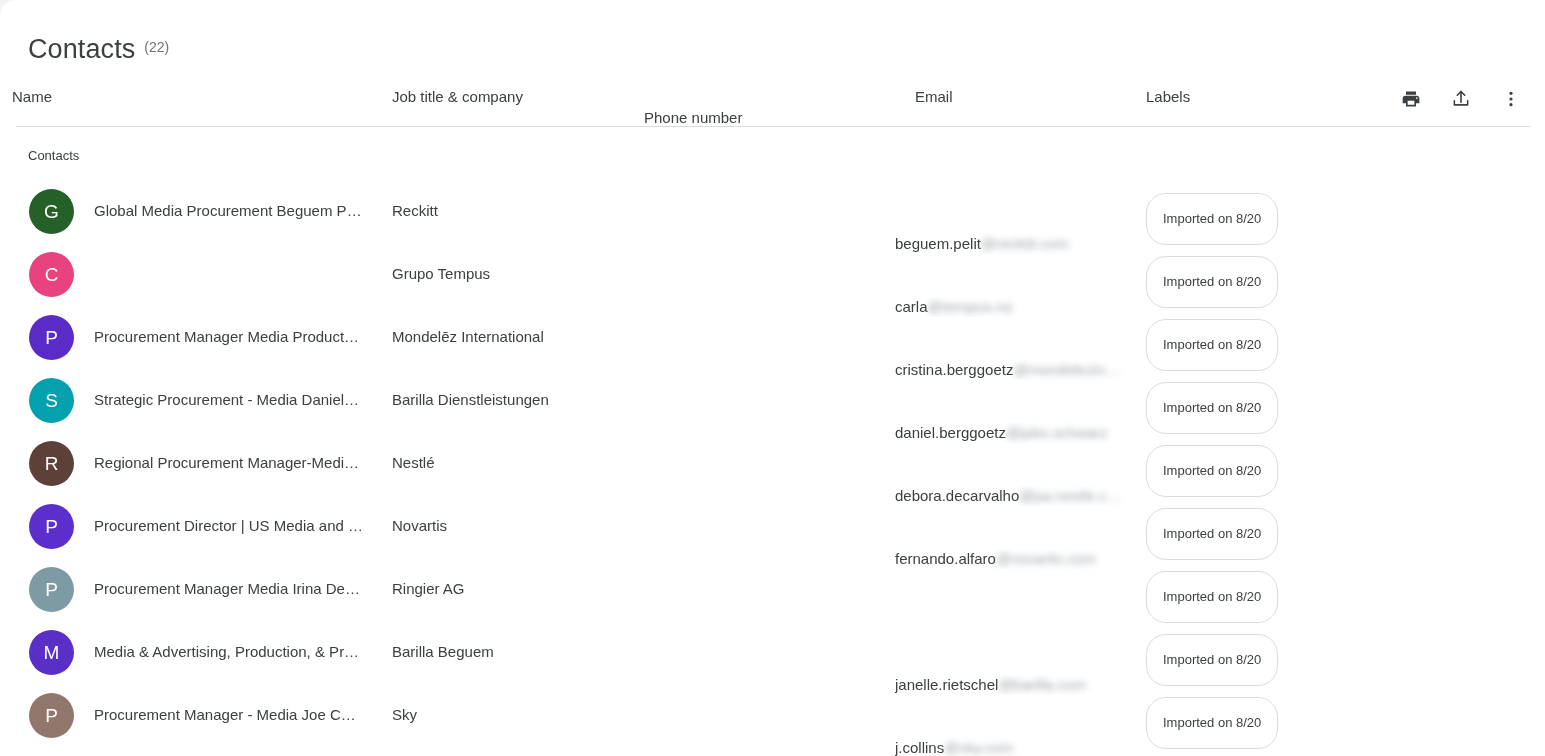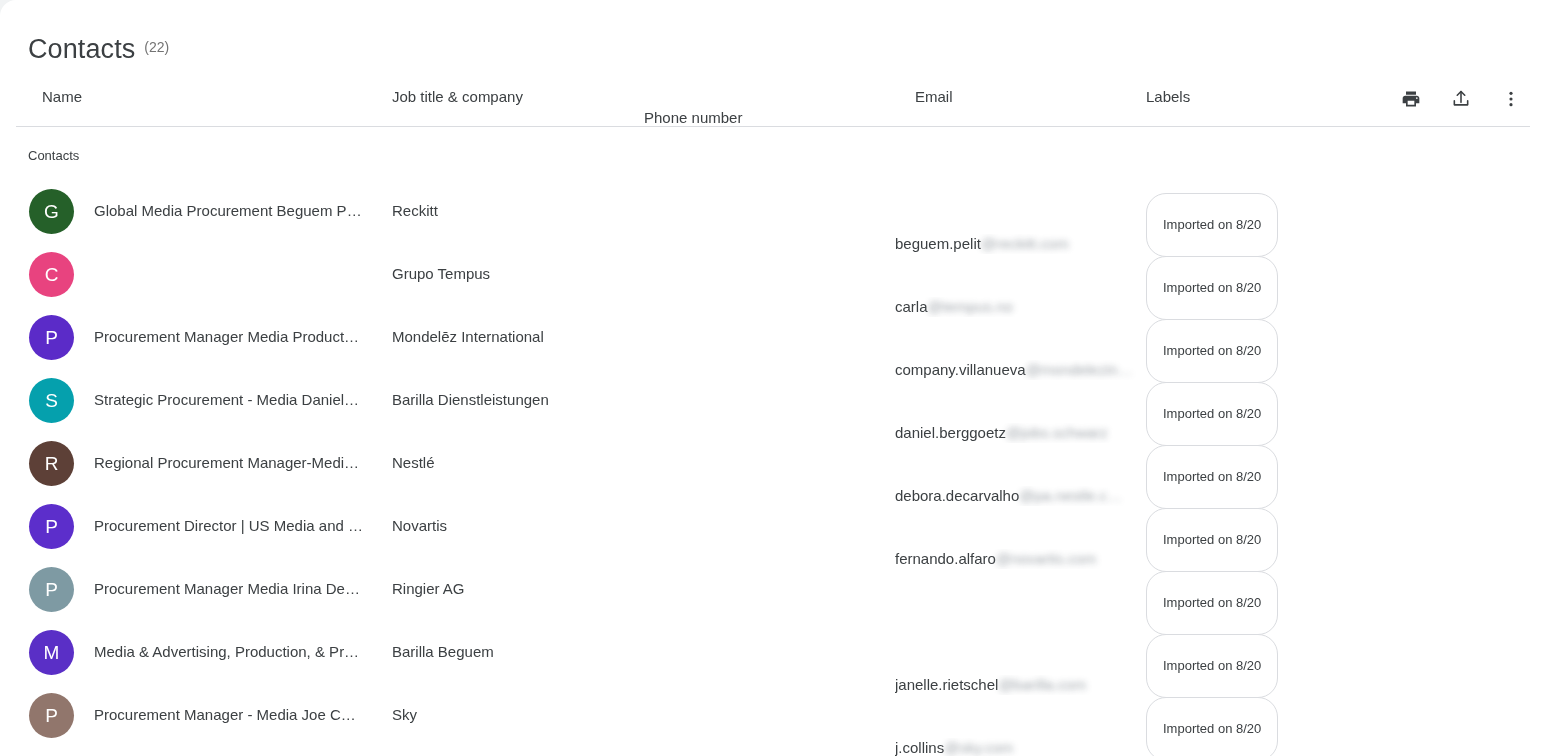--- a/index.html
+++ b/index.html
@@ -58,21 +58,21 @@
     width: 1545px;
     height: 26px;
   }
   .col-head {
     position: absolute;
     font-size: 15px;
     line-height: 22px;
     color: #3c4043;
     white-space: nowrap;
   }
-  .ch-name    { left: 42px; text-align: center; }
+  .ch-name    { left: 12px; text-align: center; }
   .ch-job     { left: 392px; }
   .ch-phone   { left: 644px; margin-top: 21px; }
   .ch-email   { left: 895px; margin-left: 20px; }
   .ch-labels  { left: 1146px; }
 
   .header-actions {
     position: absolute;
     top: 85px;
     right: 20px;
     display: flex;
@@ -170,21 +170,21 @@
     overflow: hidden;
     text-overflow: ellipsis;
     white-space: nowrap;
   }
 
   .c-labels { position: absolute; left: 1146px; top: 12px; }
   .chip {
     display: inline-block;
     border: 1px solid #dadce0;
     border-radius: 20px;
-    padding: 15px 16px;
+    padding: 9px 16px;
     height: 32px;
     line-height: 31px;
     font-size: 13px;
     color: #3c4043;
     background: #fff;
     white-space: nowrap;
     cursor: pointer;
   }
 </style>
 </head>
@@ -263,21 +263,21 @@
         </div>
         <div class="c-labels"><span class="chip">Imported on 8/20</span></div>
       </div>
       <div class="row">
         <div class="avatar" style="background: rgb(91, 43, 200);">P</div>
         <div class="cell c-name">Procurement Manager Media Product…</div>
         <div class="cell c-job">Mondelēz International</div>
         <div class="cell c-phone"></div>
         <div class="cell c-email">
           <div class="email-wrap">
-            <span class="email-user">company.villanueva</span>
+            <span class="email-user">cristina.berggoetz</span>
             <span class="email-domain">@mondelezin…</span>
           </div>
         </div>
         <div class="c-labels"><span class="chip">Imported on 8/20</span></div>
       </div>
       <div class="row">
         <div class="avatar" style="background: rgb(5, 160, 173);">S</div>
         <div class="cell c-name">Strategic Procurement - Media Daniel…</div>
         <div class="cell c-job">Barilla Dienstleistungen</div>
         <div class="cell c-phone"></div>

